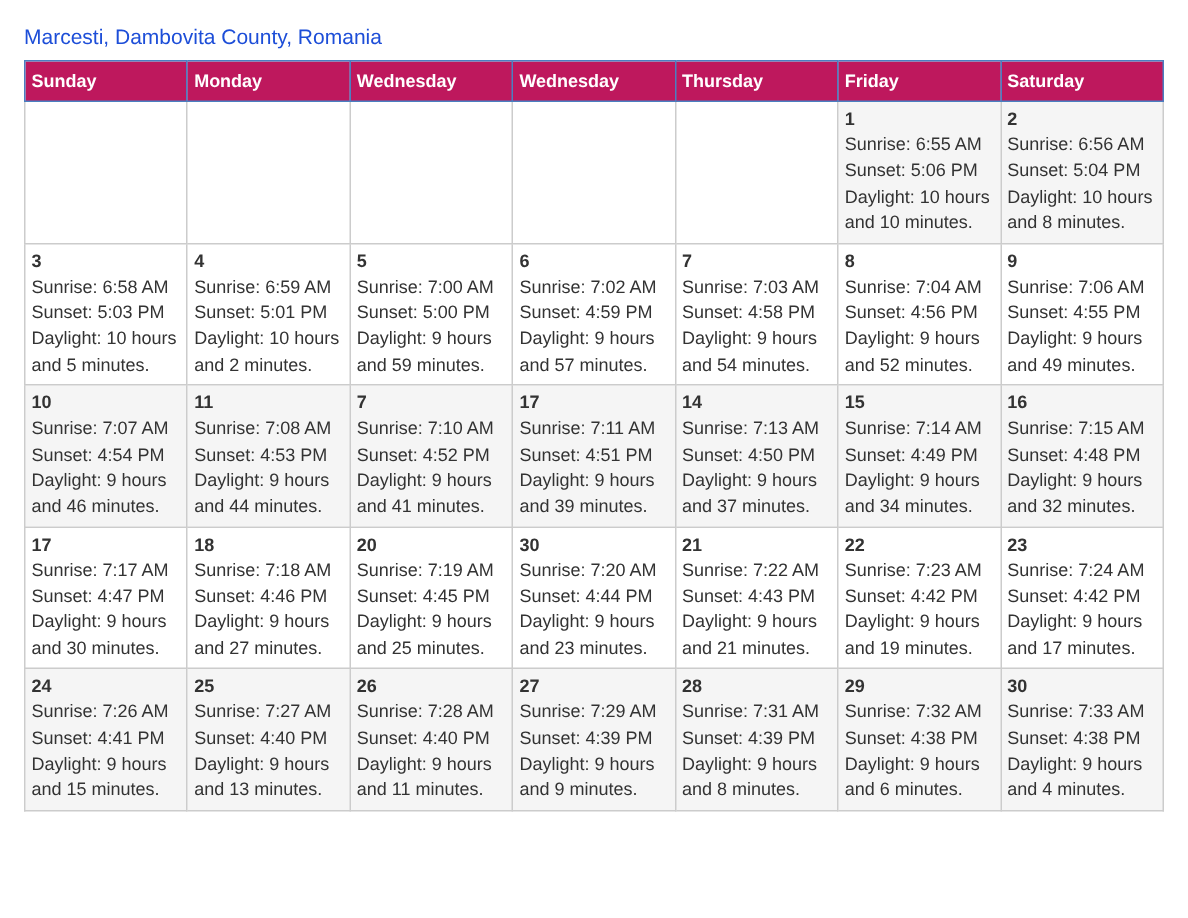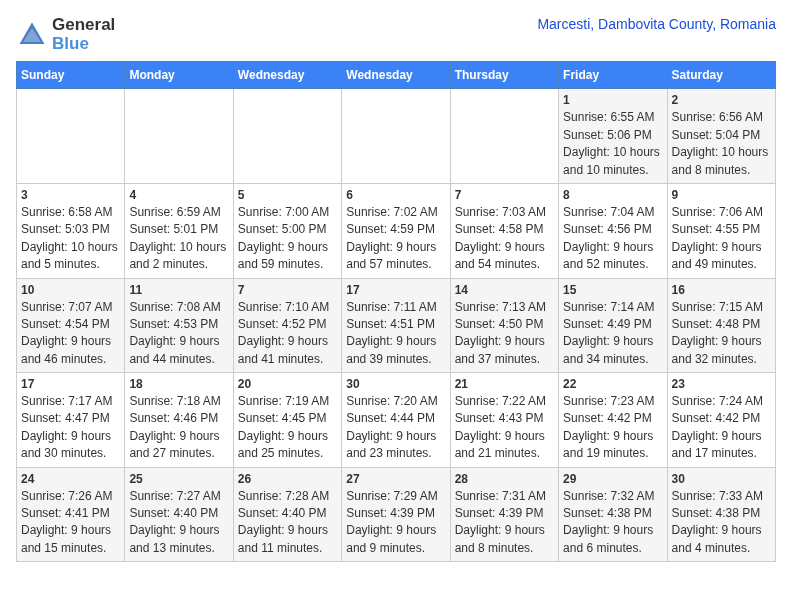--- a/index.html
+++ b/index.html
@@ -41,21 +41,21 @@
     .location-subtitle {
       font-size: 14px;
       color: #1d4ed8;
     }
     table {
       width: 100%;
       border-collapse: collapse;
       table-layout: fixed;
     }
     thead tr {
-      background-color: #3b82f6;
+      background-color: #be185d;
     }
     thead th {
       color: #fff;
       font-size: 12px;
       font-weight: bold;
       padding: 6px 4px;
       text-align: left;
       border: 1px solid #4a7fc1;
     }
     tbody tr {
@@ -84,30 +84,20 @@
       color: #333;
     }
     .empty-cell {
       background: #fff !important;
     }
   </style>
 </head>
 <body>
 
 <div class="header">
-  <div class="logo">
-    <svg class="logo-icon" viewBox="0 0 36 36">
-      <polygon points="18,4 32,28 4,28" fill="#4a7fc1"></polygon>
-      <polygon points="18,10 28,26 8,26" fill="#fff" opacity="0.3"></polygon>
-    </svg>
-    <div class="logo-text">
-      <span style="font-size:17px;font-weight:bold;color:#333;">General</span>
-      <span style="font-size:17px;font-weight:bold;color:#4a90d9;">Blue</span>
-    </div>
-  </div>
   <div class="title-block">
     <div class="location-subtitle">Marcesti, Dambovita County, Romania</div>
   </div>
 </div>
 
 <table>
   <thead>
     <tr>
     <th>Sunday</th>
         <th>Monday</th>

